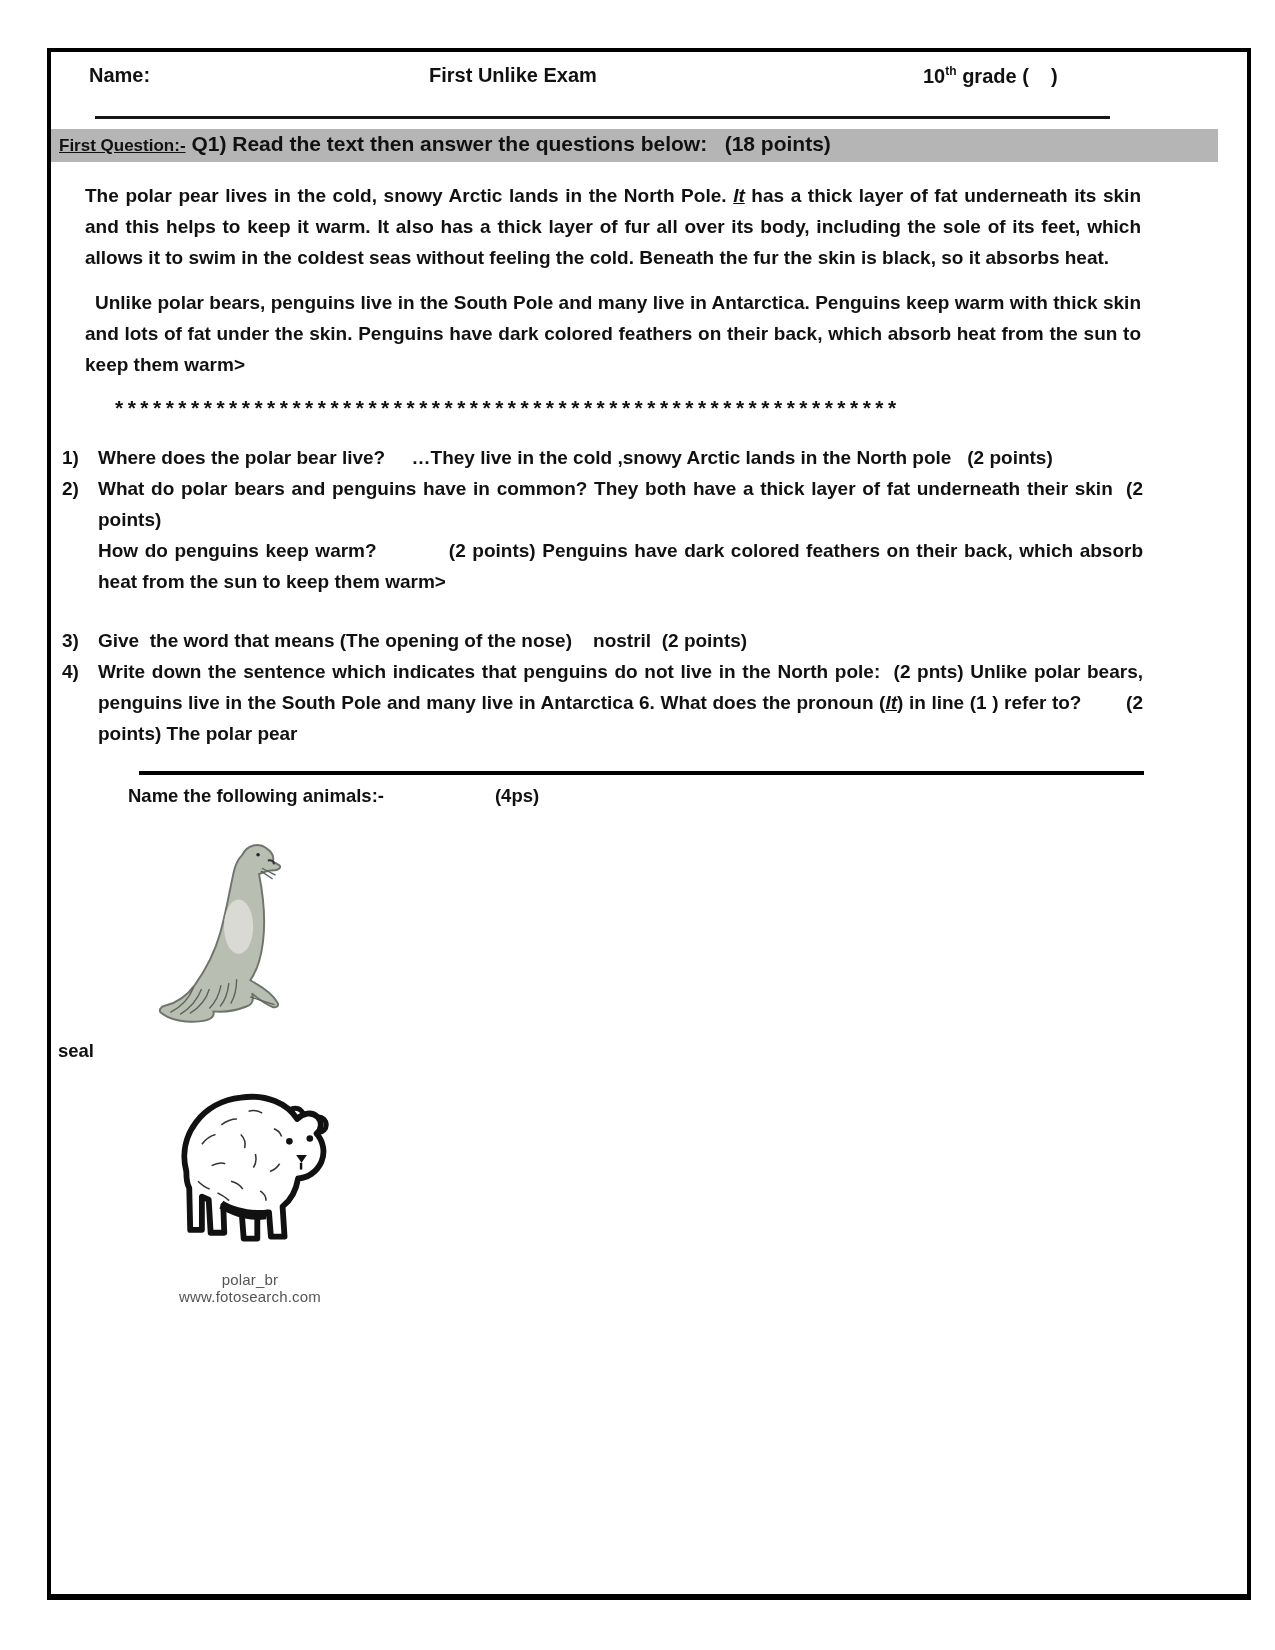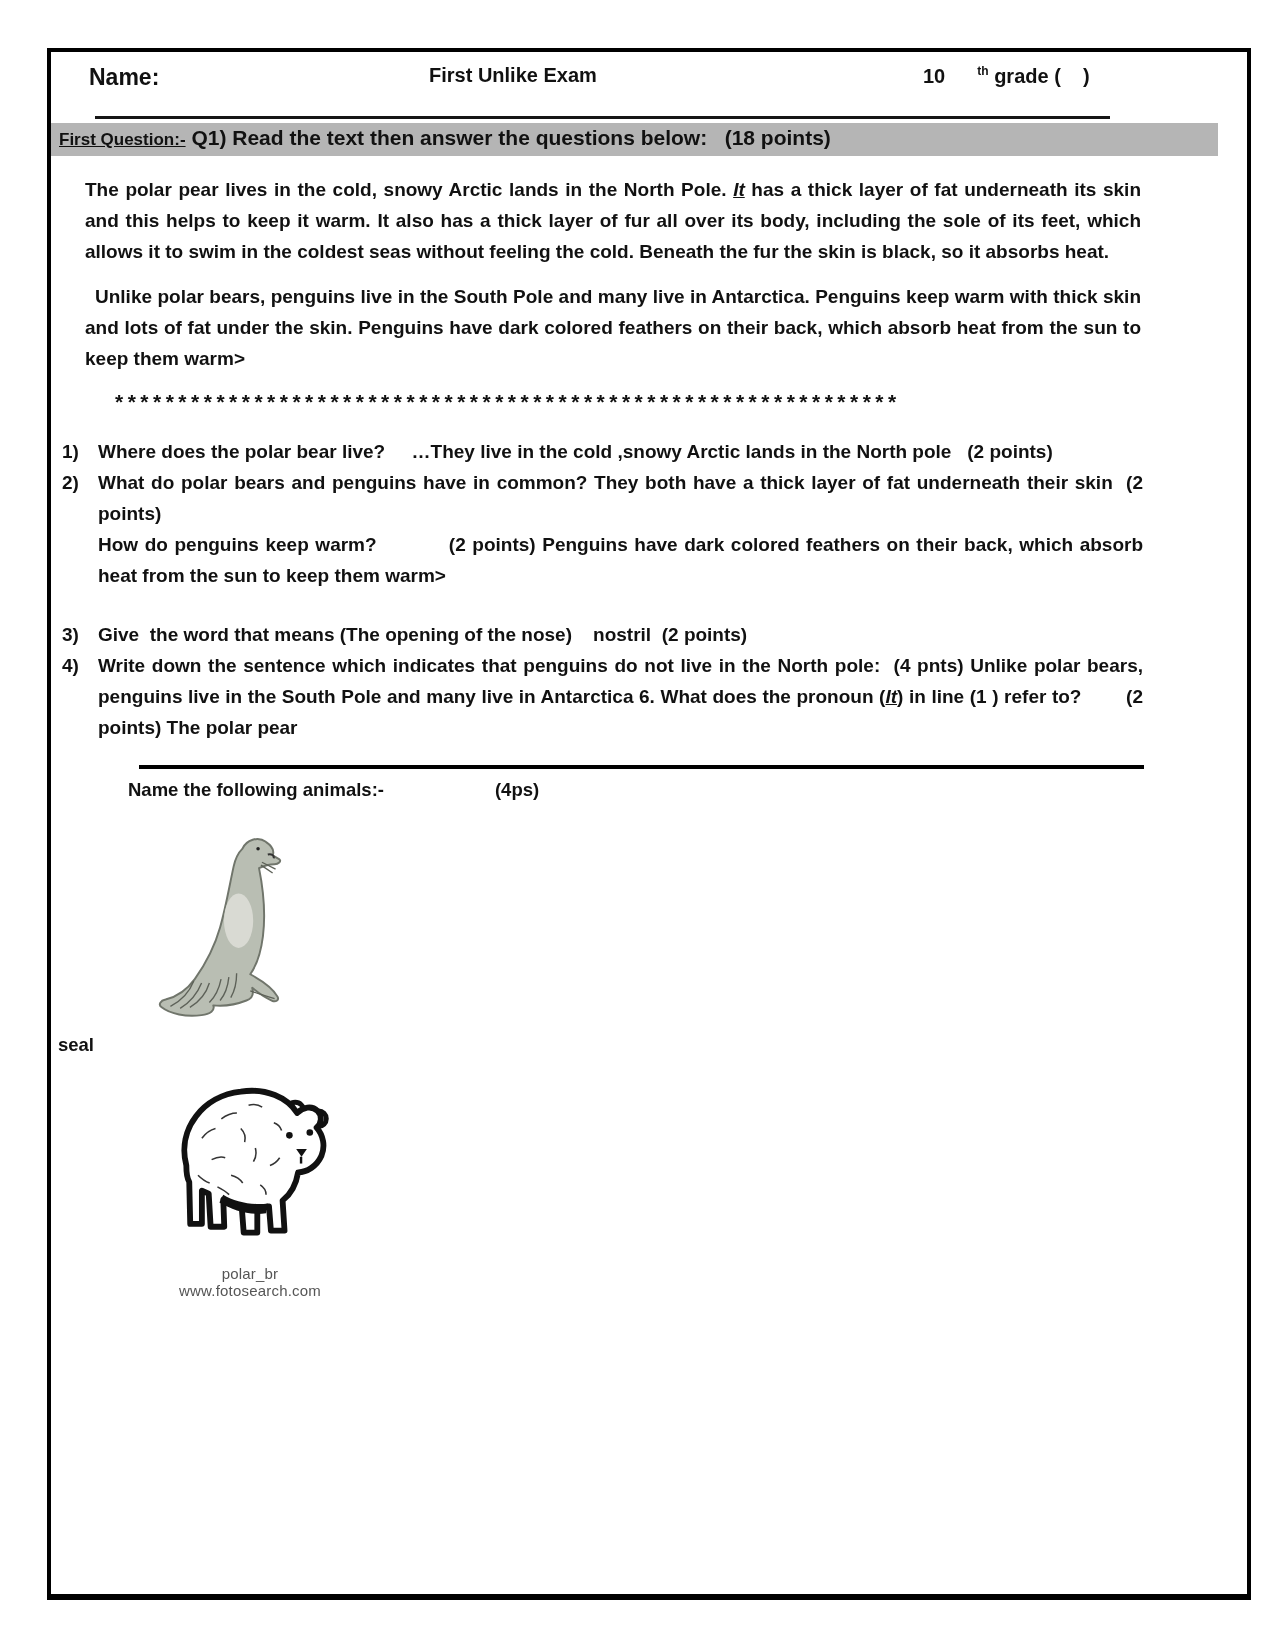--- a/index.html
+++ b/index.html
@@ -1,27 +1,27 @@
 <!DOCTYPE html>
 <html><head>
 <meta charset="utf-8">
 <style>
   html,body{margin:0;padding:0;background:#ffffff;}
   body{width:1275px;height:1650px;position:relative;font-family:"Liberation Sans",sans-serif;color:#111;overflow:hidden;}
   .frame{position:absolute;left:47px;top:48px;width:1204px;height:1552px;box-sizing:border-box;
          border:4px solid #000;border-bottom-width:6px;background:#fff;}
   
-  .hdr-name{position:absolute;left:38px;top:12px;font-size:23px;font-weight:bold;}
+  .hdr-name{position:absolute;left:38px;top:12px;font-size:20px;font-weight:bold;}
   .hdr-title{position:absolute;left:378px;top:12px;font-size:20px;font-weight:bold;}
   .hdr-grade{position:absolute;left:872px;top:12px;font-size:20px;font-weight:bold;white-space:pre;}
-  .hdr-grade sup{font-size:12px;font-weight:bold;margin-left:32px;}
+  .hdr-grade sup{font-size:12px;font-weight:bold;}
   
   .content{position:absolute;left:0;top:64px;width:100%;}
   .rule1{margin-left:44px;width:1015px;height:0;border-bottom:3px solid #161616;}
-  .section-bar{margin-top:4px;width:1167px;background:#b5b5b5;padding:3px 0 6px 8px;box-sizing:border-box;}
+  .section-bar{margin-top:10px;width:1167px;background:#b5b5b5;padding:3px 0 6px 8px;box-sizing:border-box;}
   .bar-label{font-size:17px;font-weight:bold;text-decoration:underline;}
   .bar-title{font-size:21px;font-weight:bold;white-space:pre-wrap;}
   .para{margin:18px 0 0 34px;width:1056px;font-size:19px;font-weight:bold;line-height:31px;text-align:justify;}
   .para.p2{margin-top:14px;text-indent:10px;}
   .pron{font-style:italic;text-decoration:underline;font-weight:bold;margin-top:8px;}
   .sep{margin:16px 0 0 64px;font-size:21px;font-weight:bold;letter-spacing:4.5px;white-space:nowrap;}
   .qlist{margin:22px 0 0 11px;font-size:19px;font-weight:bold;line-height:31px;}
   .qrow{display:grid;grid-template-columns:36px 1045px;}
   .qrow.gap{margin-top:28px;}
   .qnum{white-space:pre;}
@@ -74,21 +74,21 @@
         <span class="qtext">How do penguins keep warm?           (2 points) Penguins have dark colored feathers on their back, which absorb heat from the sun to keep them warm&gt;</span>
       </div>
 
       <div class="qrow gap">
         <span class="qnum">3)</span>
         <span class="qtext">Give  the word that means (The opening of the nose)    nostril  (2 points)</span>
       </div>
 
       <div class="qrow">
         <span class="qnum">4)</span>
-        <span class="qtext"><span>Write down the sentence which indicates that penguins do not live in the North pole:  (4 pnts) Unlike polar bears, penguins live in the South Pole and many live in Antarctica 6. What does the pronoun (</span><span class="pron">It</span><span>) in line (1 ) refer to?        (2 points) The polar pear</span></span>
+        <span class="qtext"><span>Write down the sentence which indicates that penguins do not live in the North pole:  (2 pnts) Unlike polar bears, penguins live in the South Pole and many live in Antarctica 6. What does the pronoun (</span><span class="pron">It</span><span>) in line (1 ) refer to?        (2 points) The polar pear</span></span>
       </div>
 
     </div>
 
     <div class="rule2"></div>
 
     <div class="naming">
       <span>Name the following animals:-</span>
       <span class="pts">(4ps)</span>
     </div>

